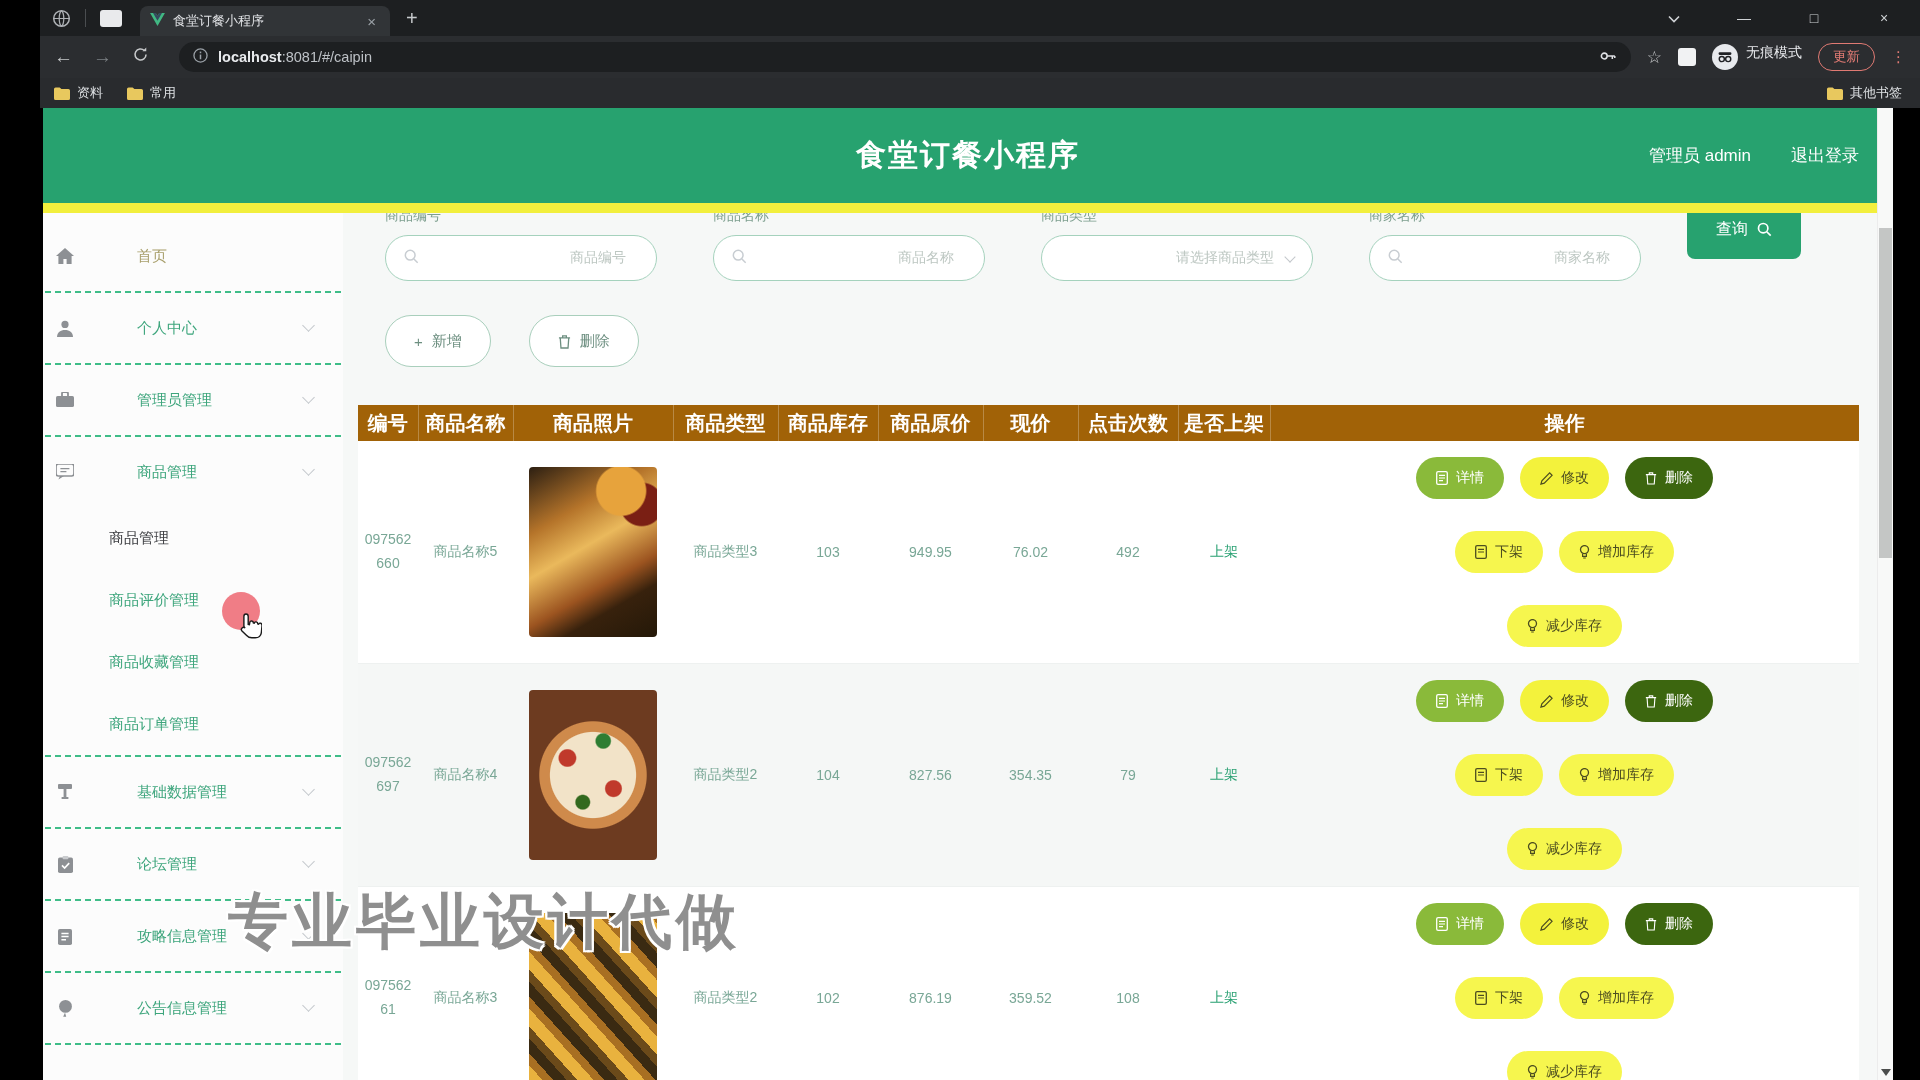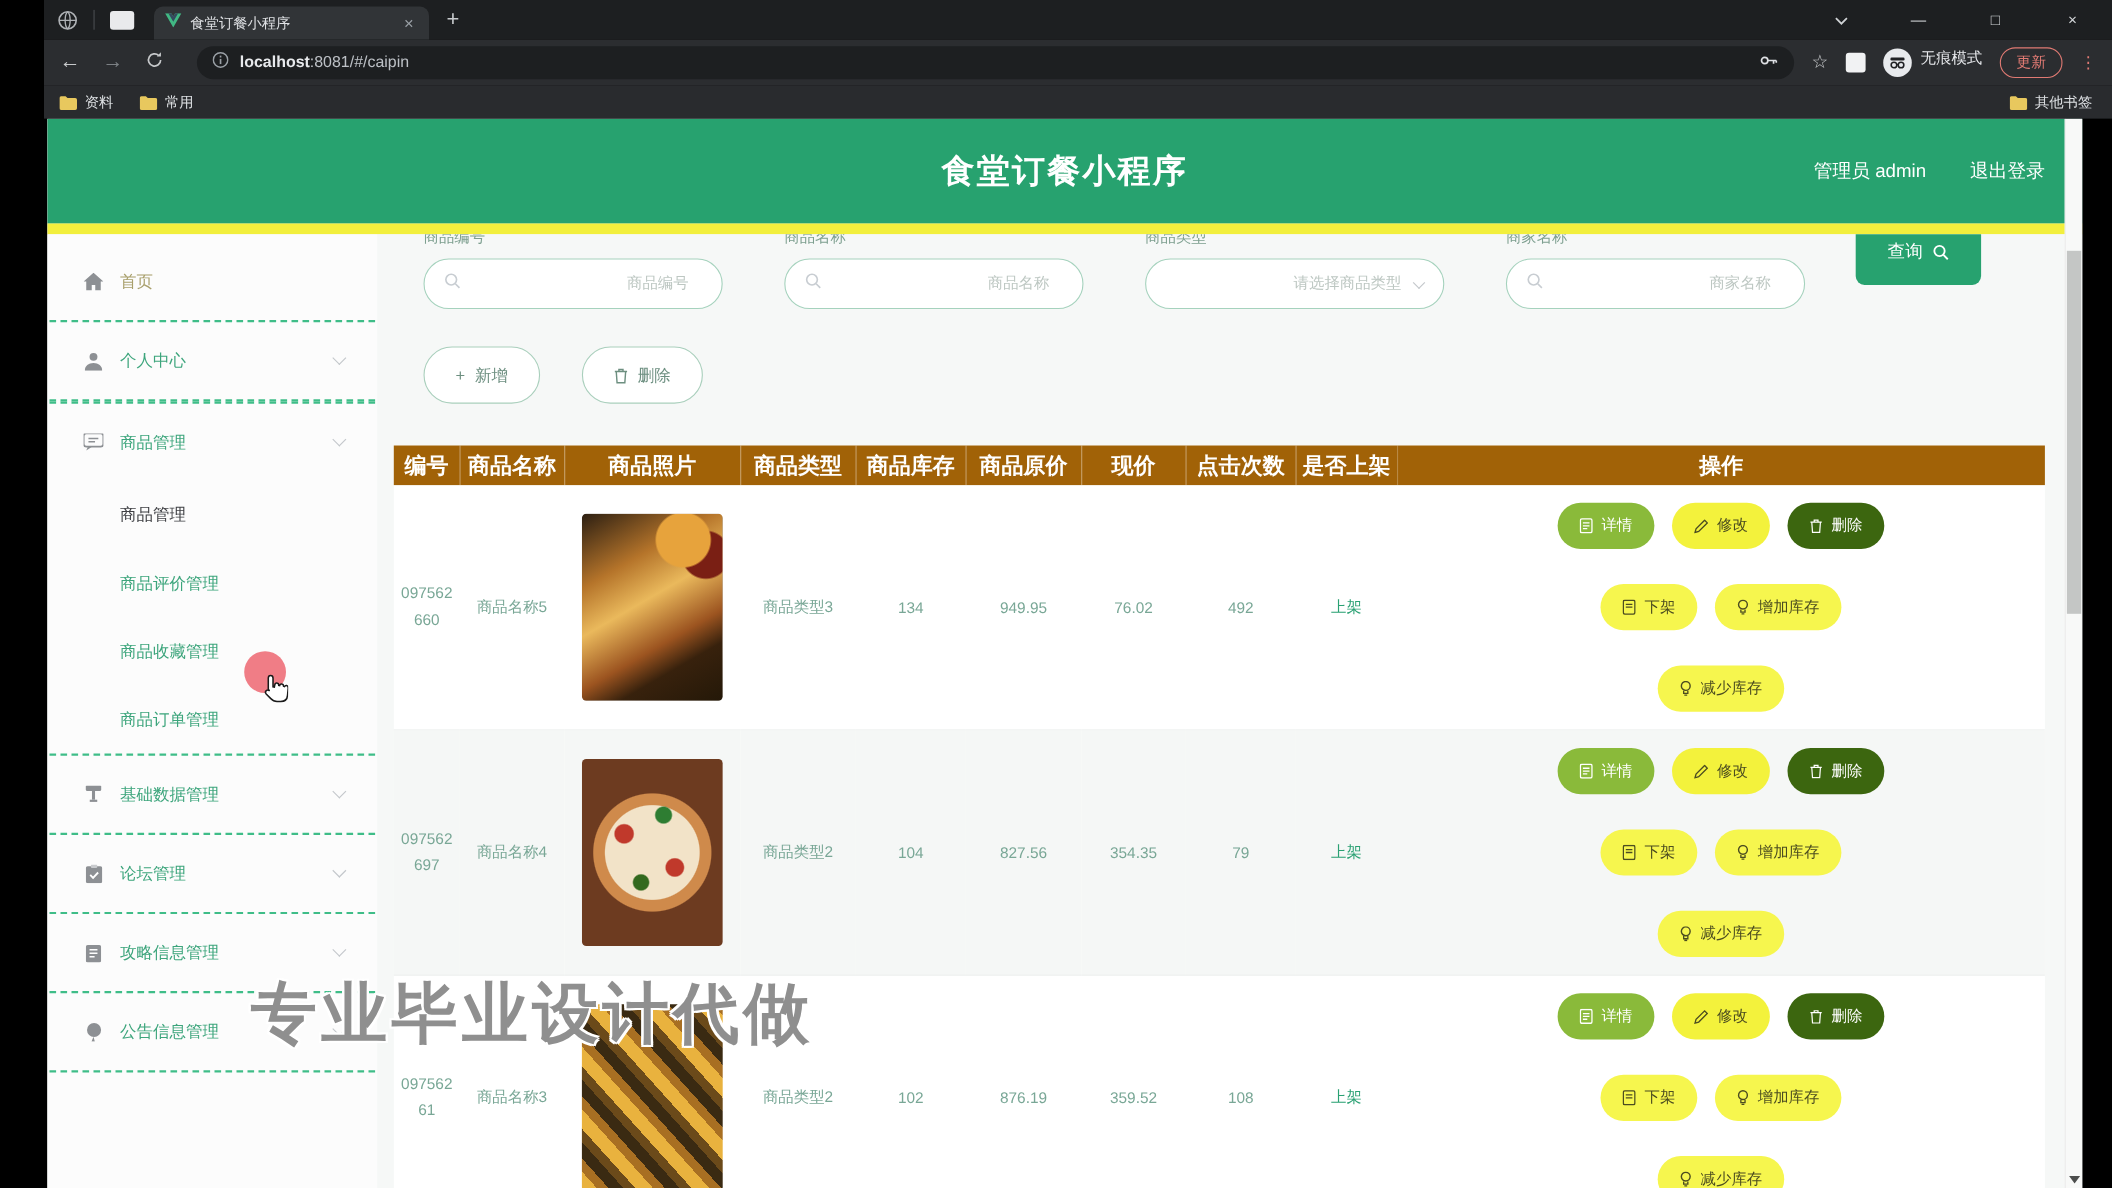--- a/index.html
+++ b/index.html
@@ -44,21 +44,21 @@
 
   .app-header { height:95px; background:#27a26f; position:relative; display:flex; align-items:center; justify-content:center; }
   .app-title { color:#fff; font-size:30px; font-weight:bold; letter-spacing:2px; }
   .hdr-right { position:absolute; right:34px; top:0; bottom:0; display:flex; align-items:center; gap:40px; color:#fff; font-size:17px; }
   .yellow-bar { height:10px; background:#f2ef3d; }
 
   .body-row { display:flex; height:867px; }
 
   
   .sidebar { width:300px; background:#fcfcfc; flex-shrink:0; padding-top:8px; position:relative; z-index:2; }
-  .side-item { height:70px; display:flex; align-items:center; padding:0 32px; font-size:15px; color:#3da57c; position:relative; }
+  .side-item { height:70px; display:flex; align-items:center; padding:0 12px; font-size:15px; color:#3da57c; position:relative;gap:48px; }
   .side-item.home { color:#a89f6b; }
   .side-item .s-ic { width:20px; margin-right:14px; display:flex; justify-content:center; }
   .chev { width:9px; height:9px; border-right:1.6px solid #c3c7cb; border-bottom:1.6px solid #c3c7cb; transform:rotate(45deg); position:absolute; right:30px; top:50%; margin-top:-7px; }
   .side-sub { height:62px; display:flex; align-items:center; padding-left:66px; font-size:15px; color:#3da57c; }
   .side-sub.active { color:#3f4044; }
   .sdiv { border-top:2px dashed #3fbd88; margin:0 2px; }
 
   
   .main { flex:1; position:relative; overflow:hidden; padding-left:15px; background:#f6f8f7; }
 
@@ -241,20 +241,30 @@
           <span class="s-ic">
               <svg width="16" height="17" viewBox="0 0 16 17">
                 <circle cx="8" cy="4.4" r="3.6" fill="#8d9094"></circle>
                 <path d="M0 17c0-4.4 3.6-7 8-7s8 2.6 8 7z" fill="#8d9094"></path>
               </svg>
             </span>
           <span>个人中心</span>
           <span class="chev"></span>
         </div>
         <div class="sdiv"></div>
+        <div class="side-item">
+          <span class="s-ic">
+              <svg width="18" height="16" viewBox="0 0 18 16">
+                <rect x="0" y="4" width="18" height="11" rx="1.6" fill="#8d9094"></rect>
+                <path d="M6 4V1.6A1.6 1.6 0 0 1 7.6 0h2.8A1.6 1.6 0 0 1 12 1.6V4" fill="none" stroke="#8d9094" stroke-width="1.8"></path>
+              </svg>
+            </span>
+          <span>管理员管理</span>
+          <span class="chev"></span>
+        </div>
         <div class="sdiv"></div>
         <div class="side-item">
           <span class="s-ic">
               <svg width="18" height="16" viewBox="0 0 18 16">
                 <rect x="0" y="0" width="18" height="12" rx="2.4" fill="none" stroke="#8d9094" stroke-width="1.7"></rect>
                 <path d="M4 12l-1.6 3.6L8 12z" fill="#8d9094"></path>
                 <path d="M4.4 4.6h9M4.4 7.6h6" stroke="#8d9094" stroke-width="1.4"></path>
               </svg>
             </span>
           <span>商品管理</span>
@@ -412,21 +422,21 @@
               </tr>
             </thead>
             <tbody>
               <tr>
                 <td class="pid">097562660</td>
                 <td>商品名称5</td>
                 <td>
                     <div class="photo sandwich"></div>
                   </td>
                 <td>商品类型3</td>
-                <td>134</td>
+                <td>103</td>
                 <td>949.95</td>
                 <td>76.02</td>
                 <td>492</td>
                 <td class="status">上架</td>
                 <td>
                   <div class="ops">
                     <button class="op op-detail">
                         <svg width="12" height="14" viewBox="0 0 12 14">
                           <rect x="0.7" y="0.7" width="10.6" height="12.6" rx="1.4" fill="none" stroke="#fff" stroke-width="1.3"></rect>
                           <path d="M3 4.4h6M3 7h6M3 9.6h4" stroke="#fff" stroke-width="1.2"></path>

